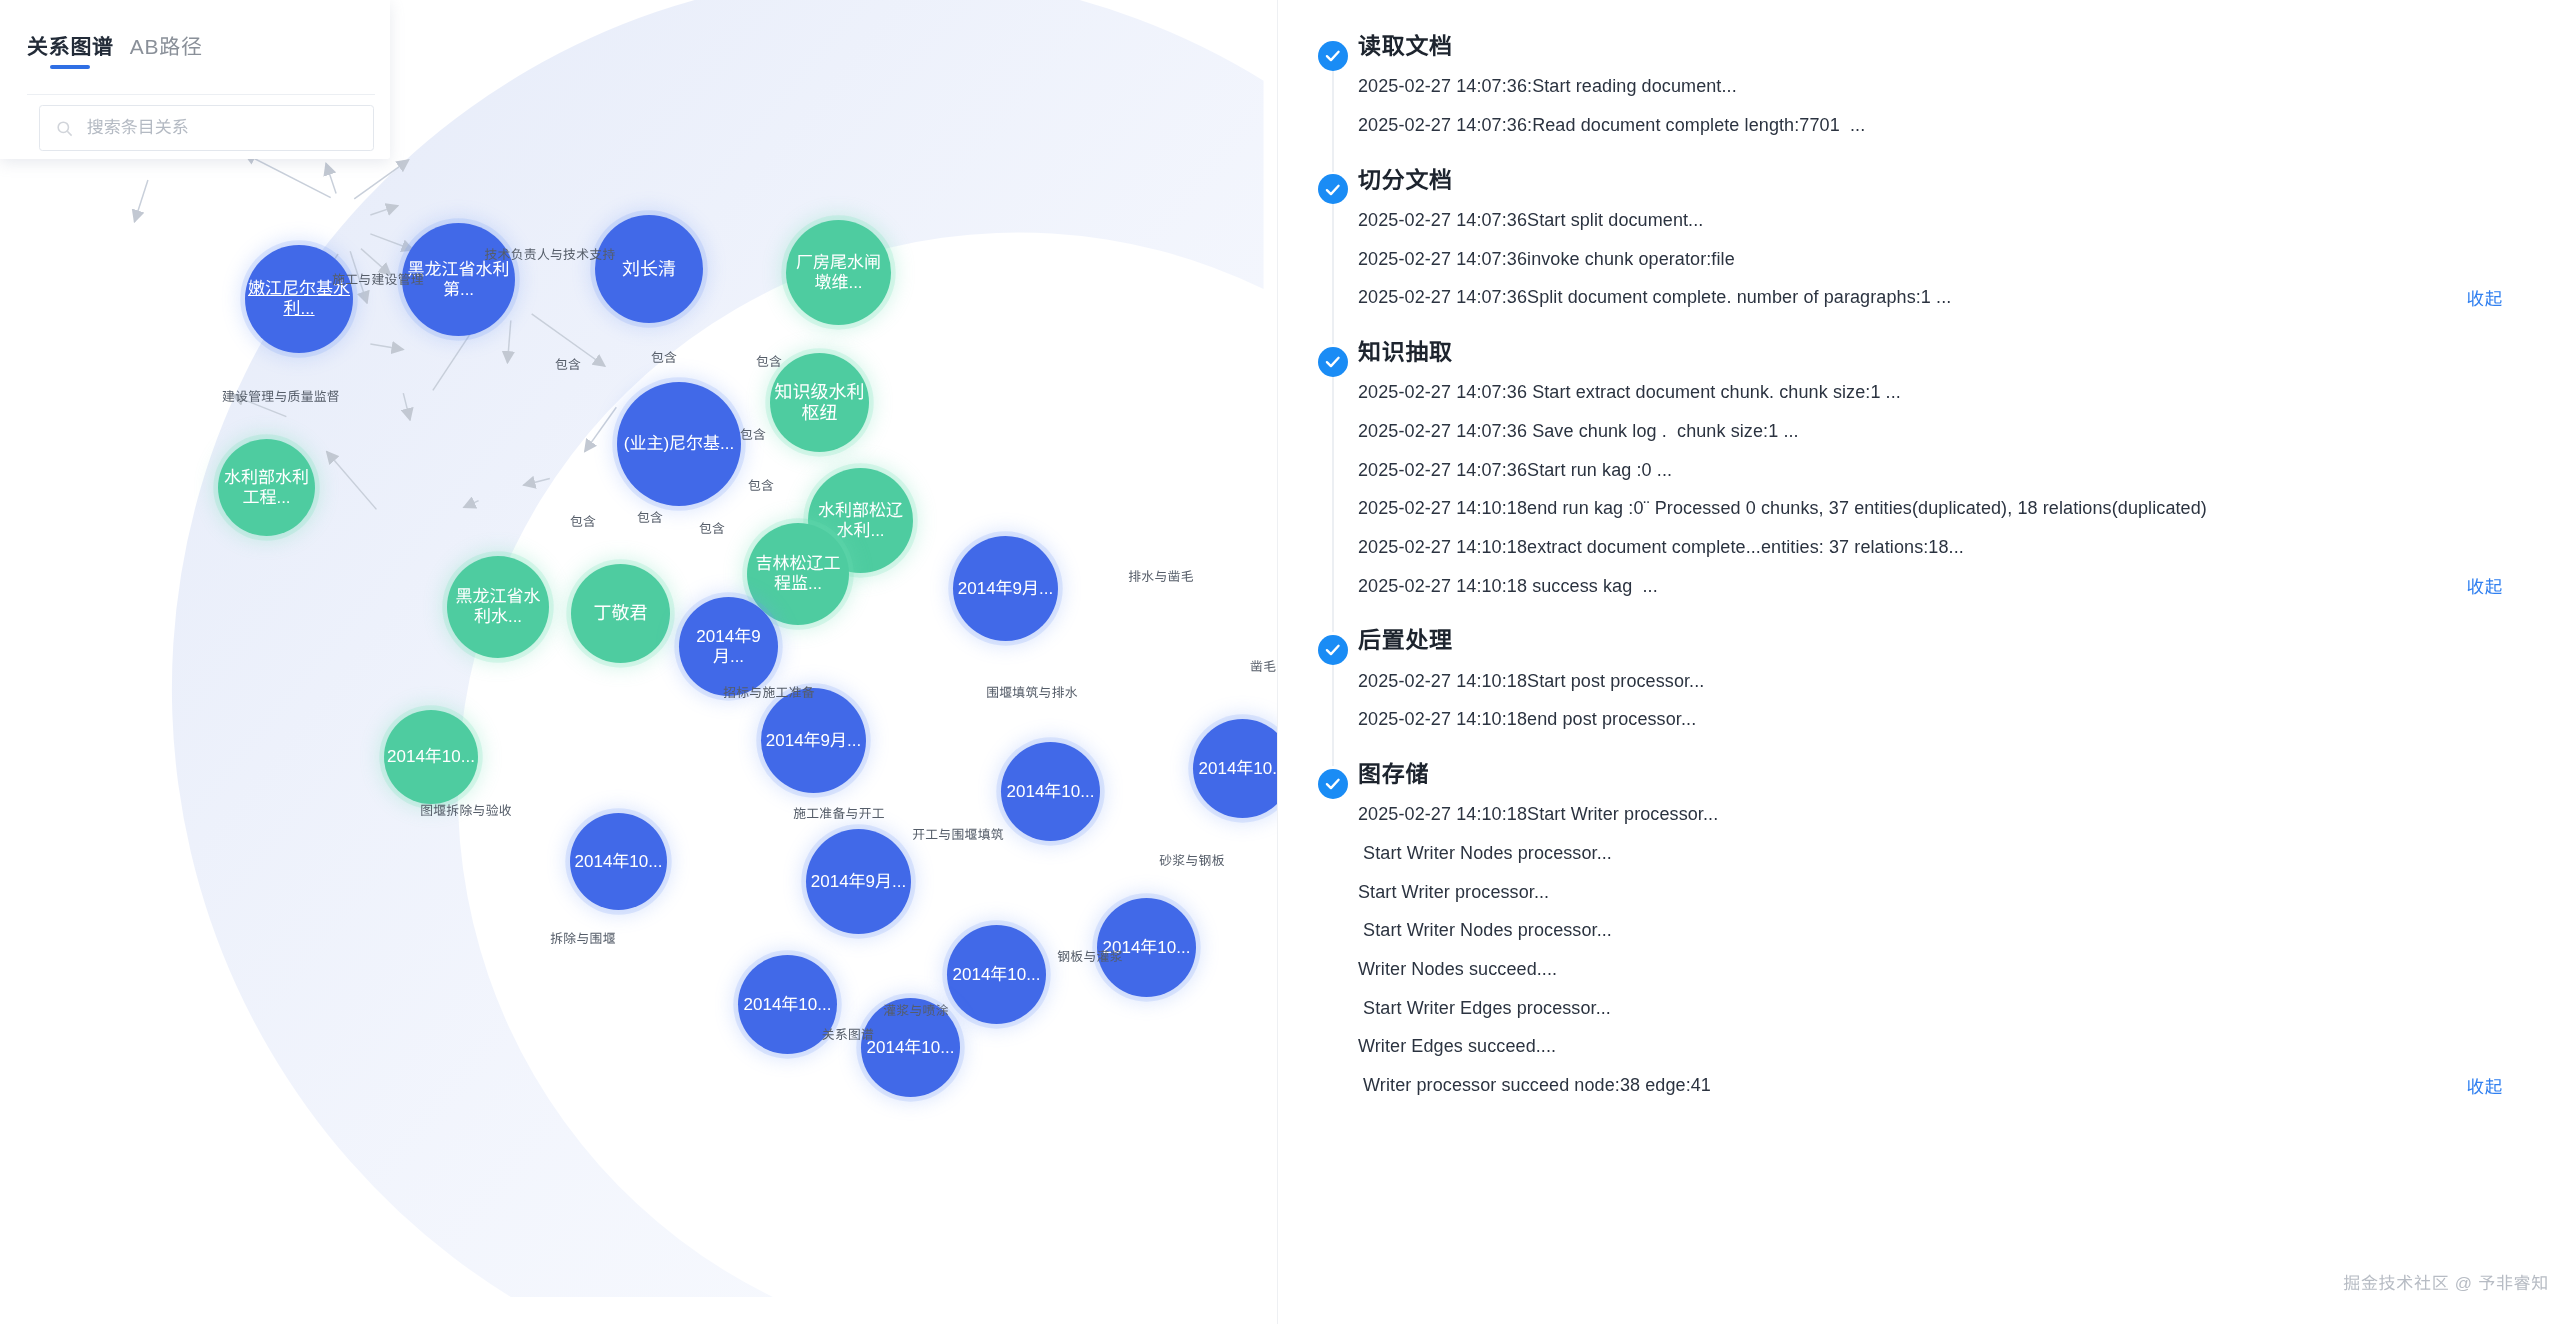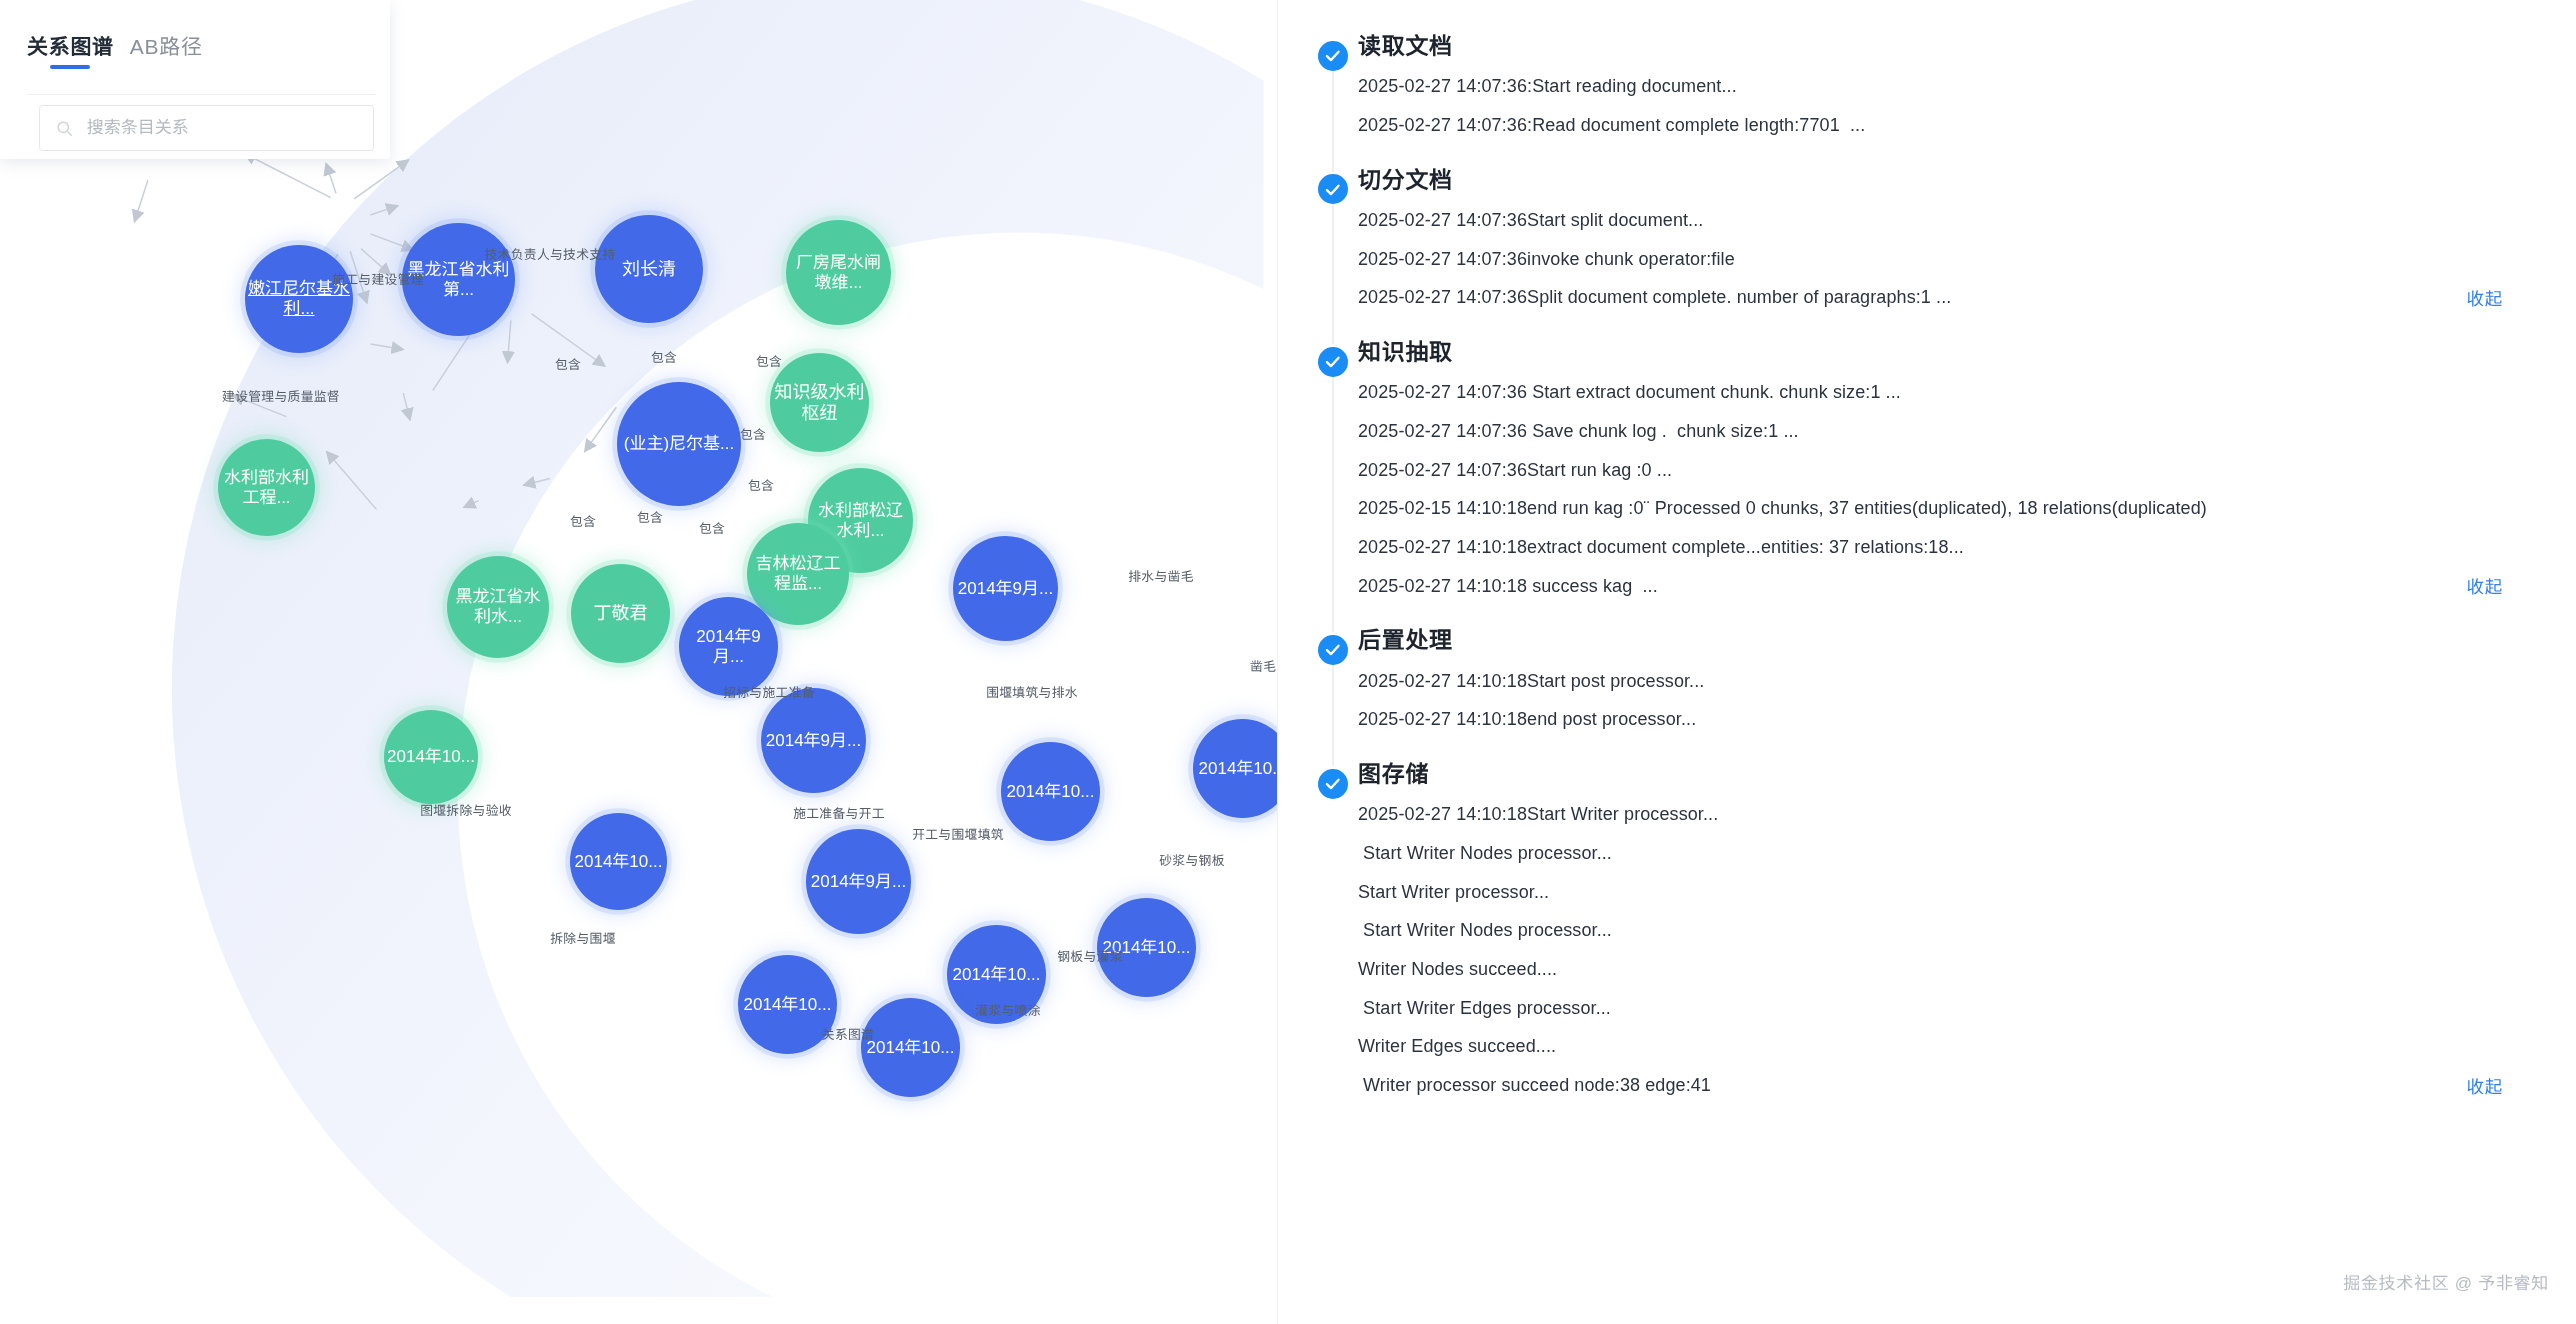--- a/index.html
+++ b/index.html
@@ -264,21 +264,21 @@
       <div class="elabel" style="left: 712px; top: 527px;">包含</div>
       <div class="elabel" style="left: 769px; top: 691px;">招标与施工准备</div>
       <div class="elabel" style="left: 466px; top: 809px;">图堰拆除与验收</div>
       <div class="elabel" style="left: 839px; top: 812px;">施工准备与开工</div>
       <div class="elabel" style="left: 1032px; top: 691px;">围堰填筑与排水</div>
       <div class="elabel" style="left: 958px; top: 833px;">开工与围堰填筑</div>
       <div class="elabel" style="left: 1161px; top: 575px;">排水与凿毛</div>
       <div class="elabel" style="left: 1269px; top: 665px;">凿毛...</div>
       <div class="elabel" style="left: 1192px; top: 859px;">砂浆与钢板</div>
       <div class="elabel" style="left: 1090px; top: 955px;">钢板与灌浆</div>
-      <div class="elabel" style="left: 1008px; top: 1009px;">灌浆与喷涂</div>
+      <div class="elabel" style="left: 916px; top: 1009px;">灌浆与喷涂</div>
       <div class="elabel" style="left: 583px; top: 937px;">拆除与围堰</div>
       <div class="elabel" style="left: 848px; top: 1033px;">关系图谱</div>
     </div>
 </div>
 
 <div id="log-panel">
   <div id="steps">
       <div class="step">
         <div class="rail"></div>
         <div class="dot">
@@ -312,21 +312,21 @@
         <div class="dot">
           <svg viewBox="0 0 24 24" fill="none" stroke="#fff" stroke-width="3.2" stroke-linecap="round" stroke-linejoin="round">
             <path d="M4 12.5 L9.5 18 L20 6.5"></path>
           </svg>
         </div>
         <div class="step-title">知识抽取</div>
         <ul class="log-list" style="position: relative;">
           <li class="log-line">2025-02-27 14:07:36 Start extract document chunk. chunk size:1 ...</li>
           <li class="log-line">2025-02-27 14:07:36 Save chunk log .  chunk size:1 ...</li>
           <li class="log-line">2025-02-27 14:07:36Start run kag :0 ...</li>
-          <li class="log-line">2025-02-15 14:10:18end run kag :0¨ Processed 0 chunks, 37 entities(duplicated), 18 relations(duplicated)</li>
+          <li class="log-line">2025-02-27 14:10:18end run kag :0¨ Processed 0 chunks, 37 entities(duplicated), 18 relations(duplicated)</li>
           <li class="log-line">2025-02-27 14:10:18extract document complete...entities: 37 relations:18...</li>
           <li class="log-line">2025-02-27 14:10:18 success kag  ...</li>
           <span class="collapse-link" style="bottom: 30px;">收起</span>
         </ul>
       </div>
       <div class="step">
         <div class="rail"></div>
         <div class="dot">
           <svg viewBox="0 0 24 24" fill="none" stroke="#fff" stroke-width="3.2" stroke-linecap="round" stroke-linejoin="round">
             <path d="M4 12.5 L9.5 18 L20 6.5"></path>

